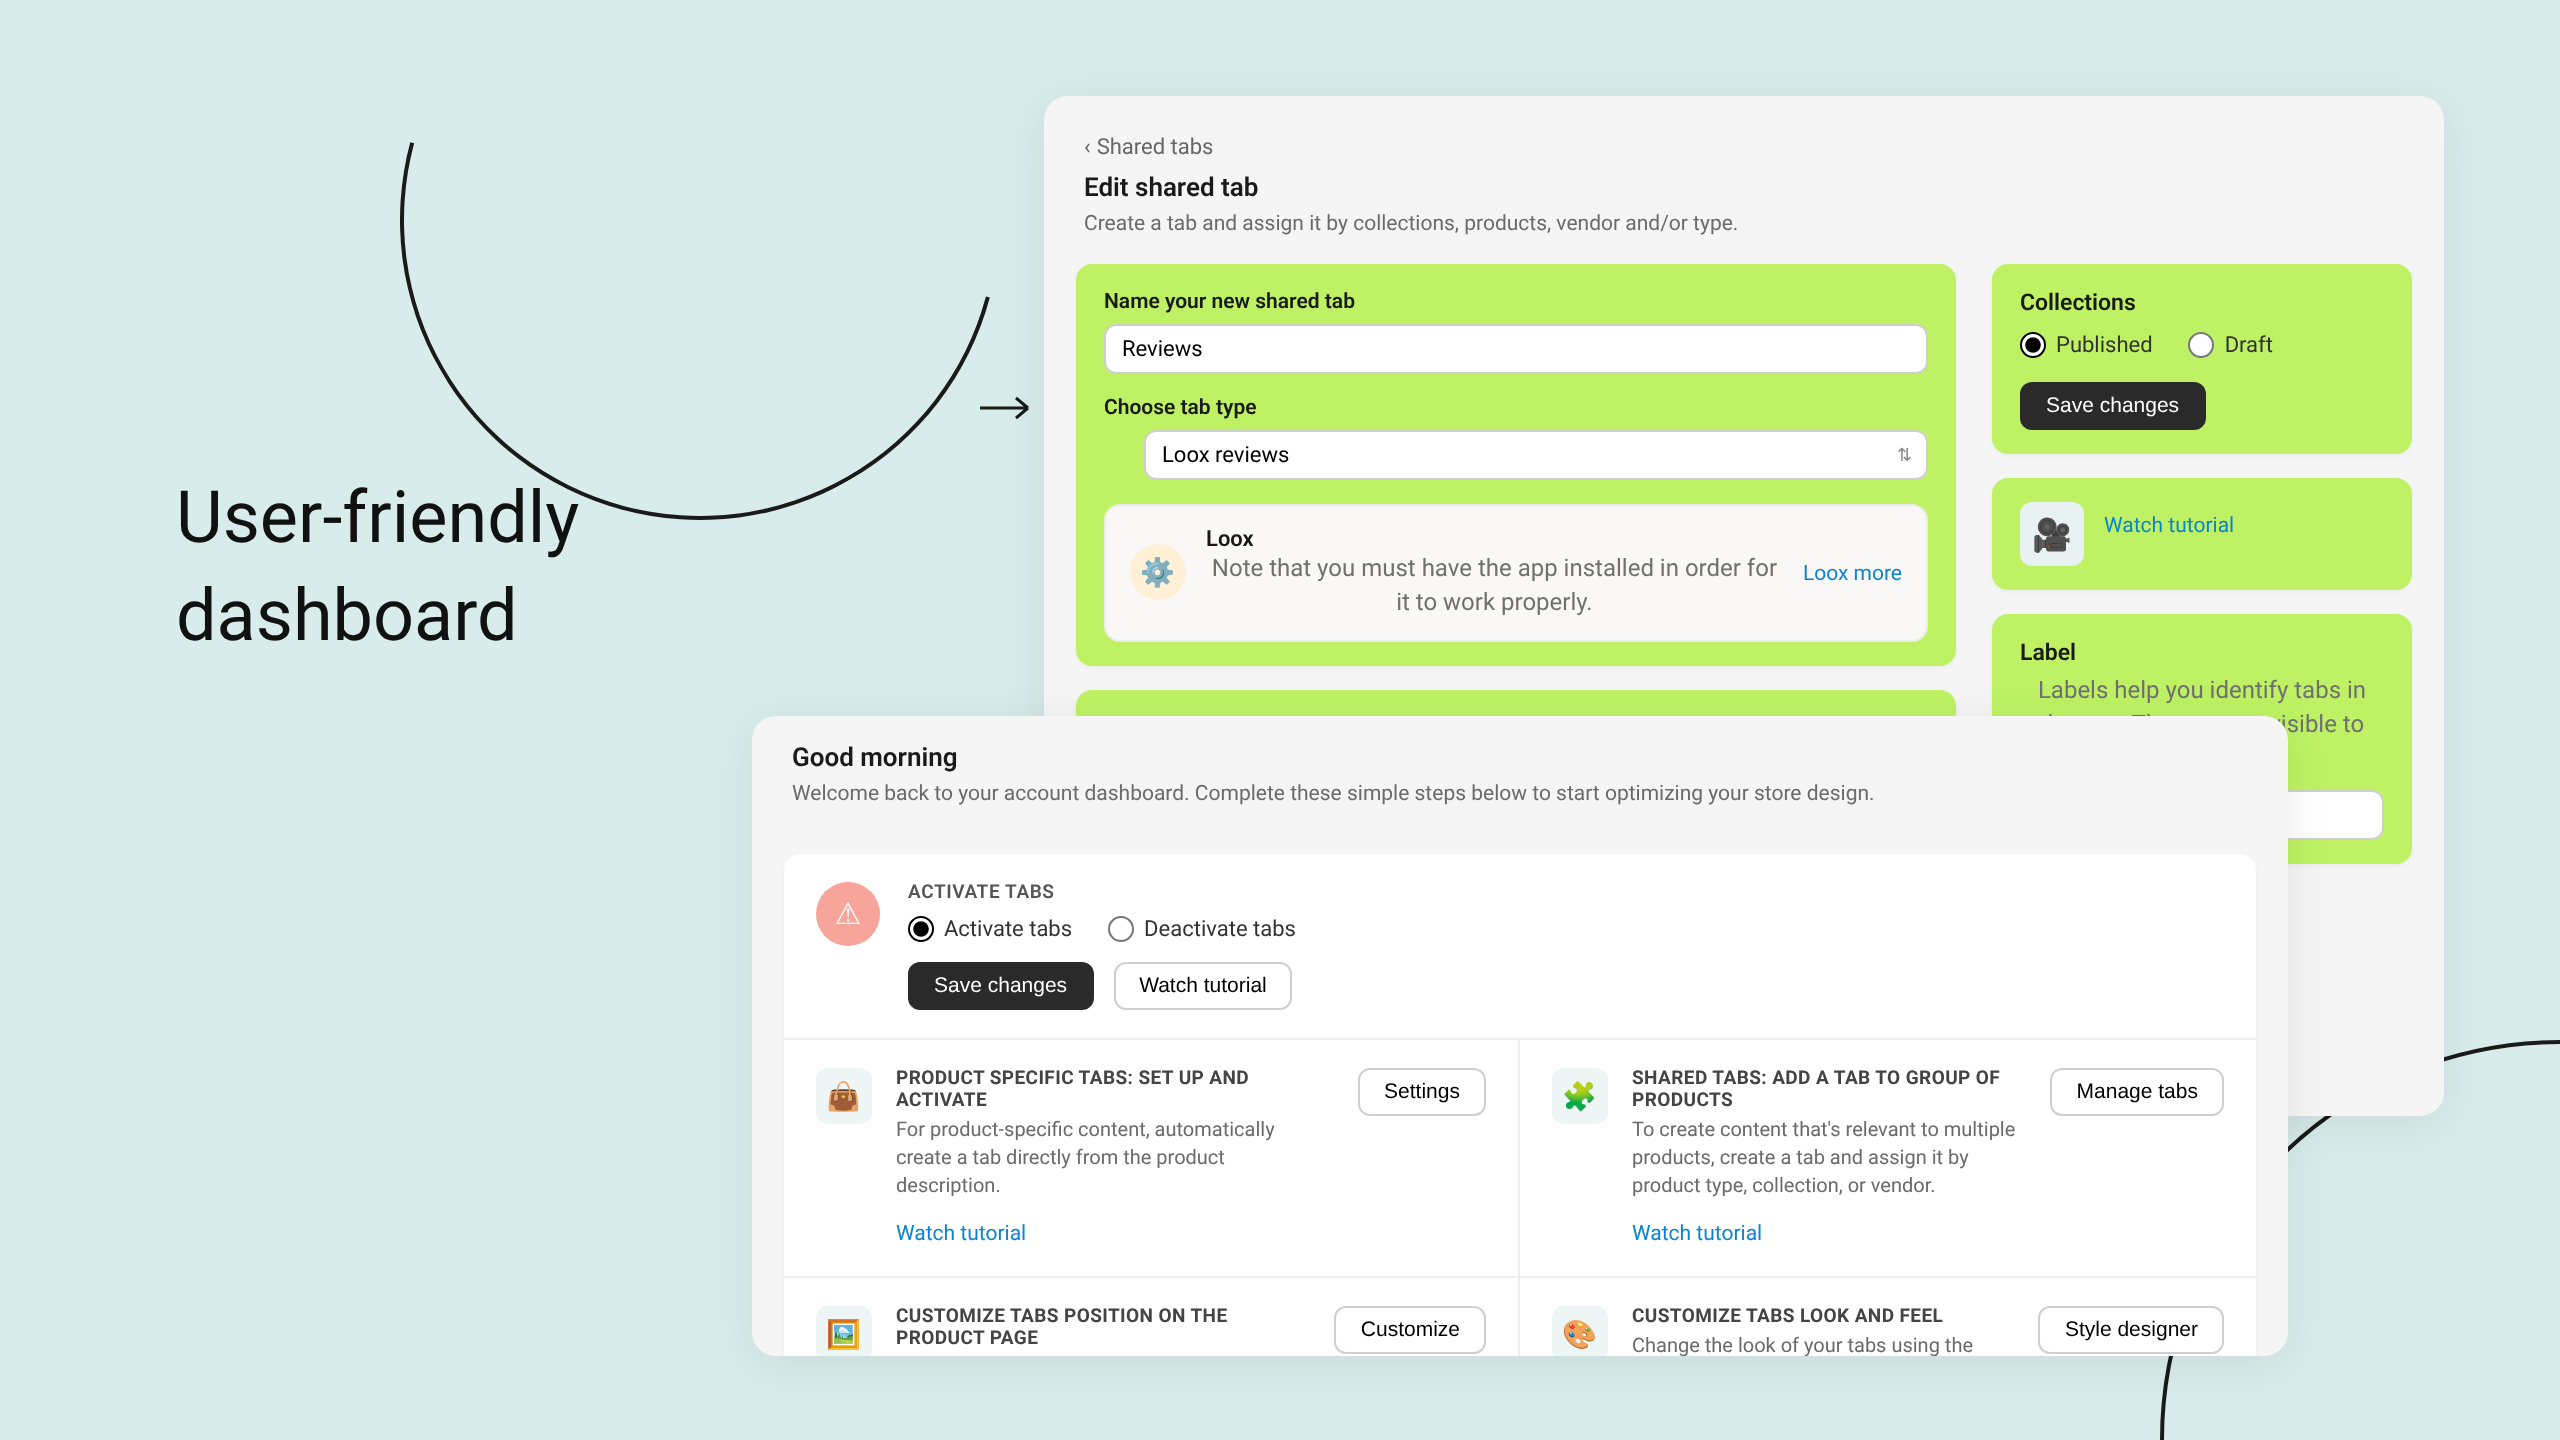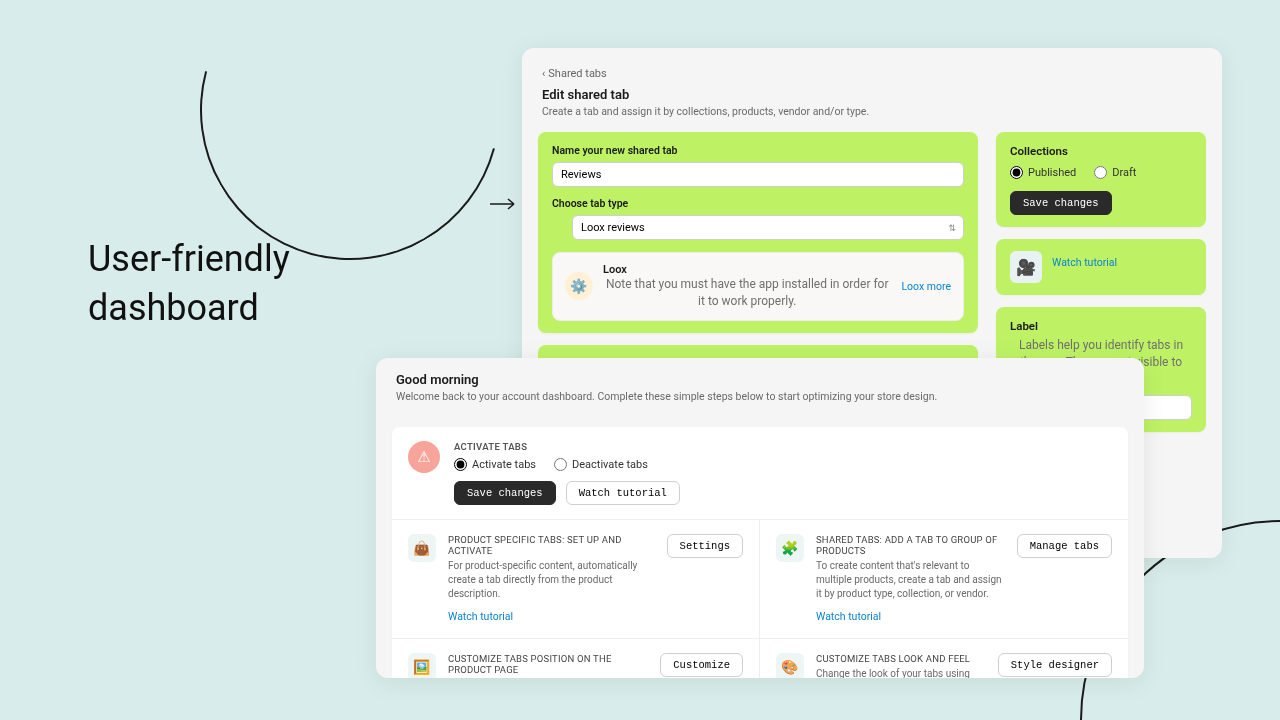--- a/index.html
+++ b/index.html
@@ -71,21 +71,21 @@
   }
   .info-body { flex:1; }
   .info-title { font-size:11px; font-weight:600; }
   .link { color:#0a84d0; font-size:10.5px; text-decoration:none; }
   .radio-row { display:flex; gap:18px; align-items:flex-end; }
   .radio { display:flex; align-items:center; gap:5px; font-size:11px; color:#333; }
   .radio input { accent-color:#000; }
   .row { display:flex; gap:10px; align-items:center; }
   .btn {
     border:1px solid #cfcfcf; background:#fff; border-radius:6px;
-    padding:5px 12px; font-size:10.5px; font-family:Liberation Mono, monospace;
+    padding:5px 12px; font-size:10.5px; font-family:Liberation Sans, sans-serif;
   }
   .btn-dark { background:#2a2a2a; color:#fff; border-color:#2a2a2a; }
   .section-title { font-size:11.5px; font-weight:600; }
   .tut-card { display:flex; gap:10px; }
   .tut-icon {
     width:32px;height:32px;border-radius:6px;background:#e8f2f2;
     display:flex;align-items:center;justify-content:center;font-size:16px;
   }
   .greet-title { font-size:13px; font-weight:600; }
   .greet-sub { font-size:10.5px; color:#6a6a6a; margin-top:3px; }
@@ -99,21 +99,21 @@
   .grid2 { display:grid; grid-template-columns:1fr 1fr; border-top:1px solid #eee;}
   .grid2 .cell { padding:14px 16px; display:flex; gap:12px; align-items:flex-start; }
   .grid2 .cell:nth-child(odd){border-right:1px solid #eee;}
   .grid2 .cell:nth-child(n+3){border-top:1px solid #eee;}
   .cell-icon {
     width:28px;height:28px;border-radius:6px;background:#eef5f5;
     display:flex;align-items:center;justify-content:center;font-size:14px;flex-shrink:0;
   }
   .cell-body { flex:1; }
   .cell-action { flex-shrink:0; }
-  .cell-title { font-size:9.5px; font-weight:400; color:#444; letter-spacing:.2px; }
+  .cell-title { font-size:9.5px; font-weight:700; color:#444; letter-spacing:.2px; }
   .cell-desc { font-size:10px; color:#6a6a6a; line-height:1.4; margin-top:3px; }
   .cell-link { margin-top:4px; }
 </style>
 </head>
 <body>
 
 <div class="curve-top"></div>
 <div class="curve-bottom"></div>
 
 <div class="headline" style="white-space:pre-line">User-friendly

